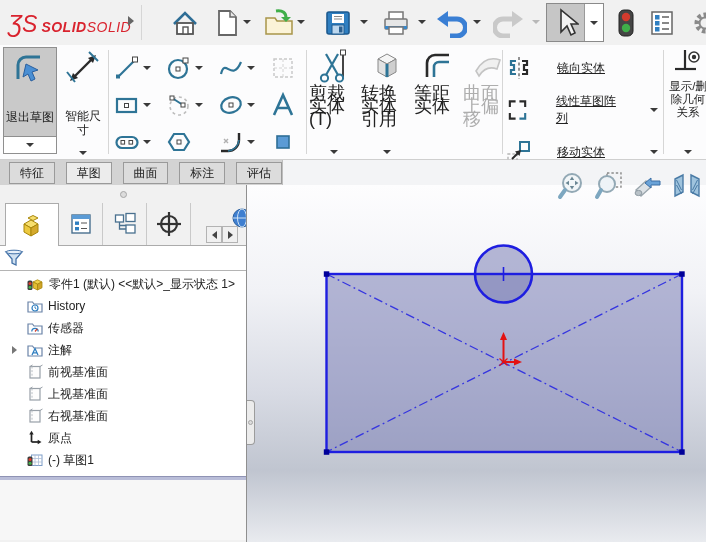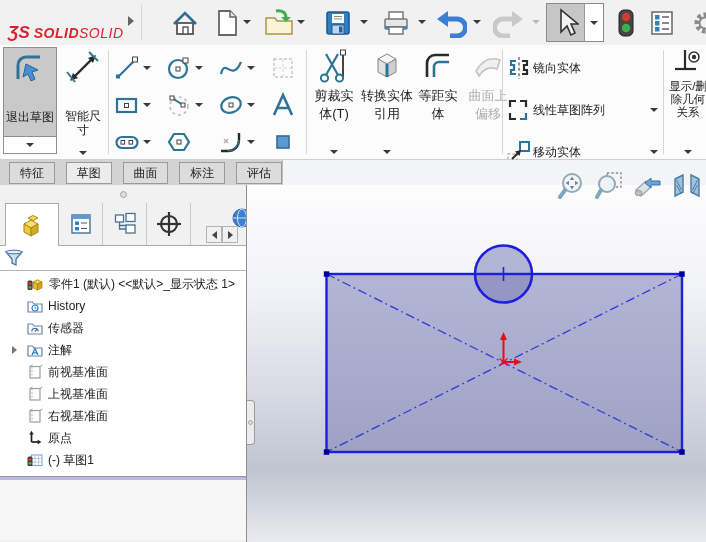--- a/index.html
+++ b/index.html
@@ -8,21 +8,21 @@
          font-family:"Liberation Sans", sans-serif; font-size:12px; color:#222; }
 
   
   .dd { width:0;height:0;border-left:4px solid transparent;border-right:4px solid transparent;border-top:4px solid #3a3a3a; }
   .dd.dis { border-top-color:#b8b8b8; }
   .vsep { position:absolute; top:5px; bottom:5px; width:1px; background:#d6d6d6; }
 
   
   #menubar { position:absolute; left:0; top:0; width:706px; height:45px; background:#f1f1f1; }
   #logo { position:absolute; left:8px; top:11px; display:flex; align-items:baseline; color:#d9232e; font-style:italic; cursor:default; }
-  #logo .mark { font-size:17px; font-weight:bold; margin-right:4px;margin-top:12px; }
+  #logo .mark { font-size:23px; font-weight:normal; margin-right:4px; }
   #logo .bold { font-size:14px; font-weight:bold; letter-spacing:.5px; }
   #logo .light{ font-size:14px; letter-spacing:.5px; }
   .flyout { position:absolute; left:128px; top:16px; width:0;height:0; border-top:5px solid transparent; border-bottom:5px solid transparent; border-left:6px solid #666; }
   .mbtn { position:absolute; top:6px; width:34px; height:34px; display:flex; align-items:center; justify-content:center; }
   .mcaret { position:absolute; top:20px; }
   #select-ctl { position:absolute; left:546px; top:3px; width:58px; height:39px; border:1px solid #8a8a8a; background:#fff; display:flex; }
   #select-ctl .sel-main { width:38px; background:#c6c6c6; border-right:1px solid #9a9a9a; display:flex; align-items:center; justify-content:center; }
   #select-ctl .sel-dd { flex:1; display:flex; align-items:center; justify-content:center; }
 
   
@@ -33,24 +33,24 @@
   #btn-exit { left:3px; width:54px; }
   #btn-exit .body { width:100%; height:90px; background:#c9c9c9; border:1px solid #8f8f8f; display:flex; flex-direction:column; align-items:center; }
   #btn-exit .ddbox { width:100%; height:17px; background:#fff; border:1px solid #8f8f8f; border-top:none; display:flex; align-items:center; justify-content:center; }
   #btn-smart { left:60px; width:46px; }
   .bigbtn .ic { height:42px; display:flex; align-items:center; justify-content:center; }
   #toolgrid { position:absolute; left:112px; top:4px; display:grid; grid-template-columns:52px 52px 52px 50px; grid-auto-rows:37px; }
   .tool { display:flex; align-items:center; padding-left:2px; }
   .tool .dd { margin-left:3px; }
   .ribbtn { position:absolute; top:2px; height:110px; display:flex; flex-direction:column; align-items:center; }
   .ribbtn .ic { height:40px; display:flex; align-items:center; justify-content:center; }
-  .ribbtn .lbl { font-size:13px; line-height:18px; text-align:center; }
+  .ribbtn .lbl { font-size:18px; line-height:13px; text-align:left; }
   .ribbtn .ddstrip { margin-top:auto; margin-bottom:3px; }
   .ribbtn.disabled .lbl { color:#aeaeae; }
-  .rowbtn { position:absolute; left:506px; width:154px; height:30px; display:flex; align-items:center; gap:1px; }
+  .rowbtn { position:absolute; left:506px; width:154px; height:30px; display:flex; align-items:center; gap:25px;text-decoration:underline; }
   .rowbtn .dd { margin-left:auto; margin-right:2px; }
   #btn-rel { position:absolute; left:667px; top:2px; width:42px; height:110px; display:flex; flex-direction:column; align-items:center; }
   #btn-rel .lbl { font-size:11.5px; line-height:13px; text-align:center; }
   #btn-rel .ddstrip { margin-top:auto; margin-bottom:3px; }
 
   
   #tabstrip { position:absolute; left:0; top:160px; width:706px; height:25px; background:#f3f4f6; }
   #tabs-left { position:absolute; left:0; top:0; width:283px; height:25px; background:#d3d3d3; border-right:1px solid #bdbdbd; display:flex; align-items:flex-end; padding-left:9px; gap:11px; }
   .ctab { width:46px; height:22px; margin-bottom:1px; background:#dcdcdc; border:1px solid #9a9a9a; display:flex; align-items:center; justify-content:center; font-size:12px; }
   .ctab.active { background:#ececec; }

